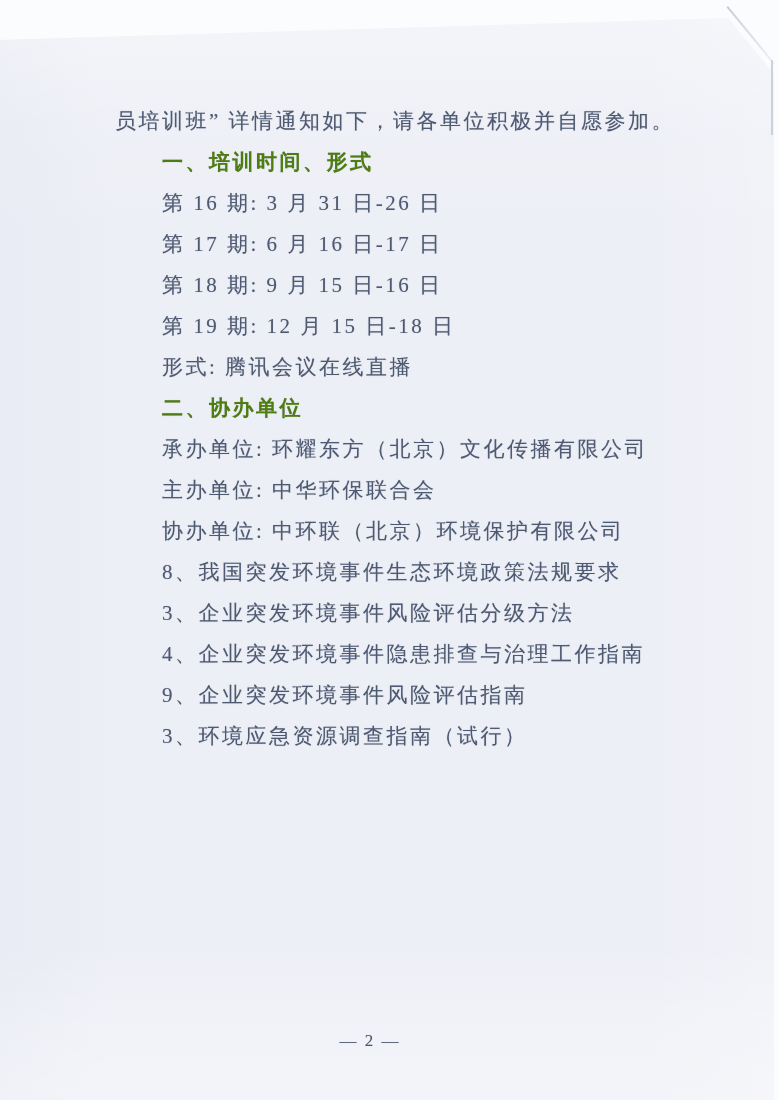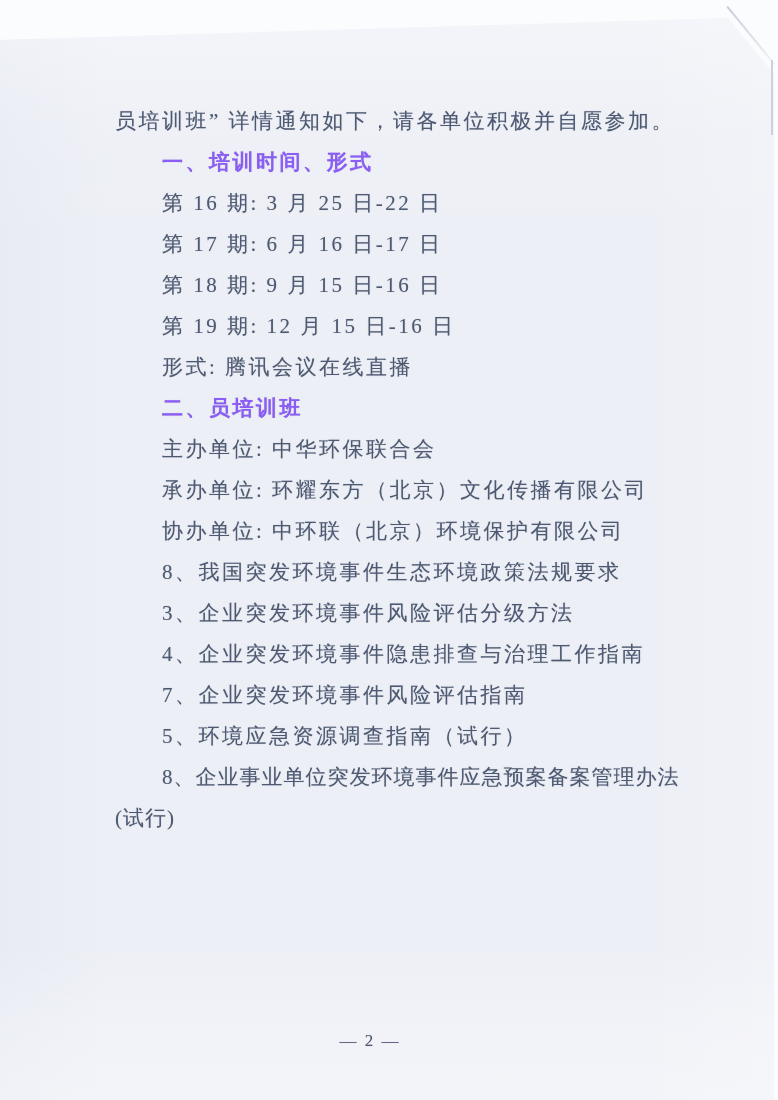--- a/index.html
+++ b/index.html
@@ -38,55 +38,54 @@
     background: #ccd1dd;
   }
   .content {
     position: absolute; left: 115px; top: 0; width: 565px;
     padding-top: 89px;
     color: #4e5a72;
     font-size: 21px; line-height: 41px; letter-spacing: 2.5px;
     text-shadow: 0 0 1px rgba(78,90,114,0.35);
   }
   .content p { margin: 0; }
-  .heading { font-weight: bold; color: #8b5cf6; text-indent: 47px; }
+  .heading { font-weight: bold; color: #4d7c0f; text-indent: 47px; }
   .mt { margin-top: 9px; }
   .ind { text-indent: 47px; }
   .wrap { text-indent: 47px; letter-spacing: 1px; }
   .pageno {
     position: absolute; left: 0; top: 1011px; width: 740px;
     text-align: center;
     color: #4e5870; font-size: 17px; line-height: 36px; letter-spacing: 2px;
     text-shadow: 0 0 1px rgba(78,90,114,0.3);
   }
 </style>
 </head>
 <body>
 
 <div class="sheet">
   <div class="content">
     <p class="cont">员培训班” 详情通知如下，请各单位积极并自愿参加。</p>
 
     <p class="heading mt">一、培训时间、形式</p>
-    <p class="ind">第 16 期: 3 月 25 日-22 日</p>
+    <p class="ind">第 16 期: 3 月 31 日-26 日</p>
     <p class="ind">第 17 期: 6 月 16 日-17 日</p>
     <p class="ind">第 18 期: 9 月 15 日-16 日</p>
-    <p class="ind">第 19 期: 12 月 15 日-16 日</p>
+    <p class="ind">第 19 期: 12 月 15 日-18 日</p>
     <p class="ind">形式: 腾讯会议在线直播</p>
 
-    <p class="heading">二、员培训班</p>
+    <p class="heading">二、协办单位</p>
+    <p class="ind">承办单位: 环耀东方（北京）文化传播有限公司</p>
     <p class="ind">主办单位: 中华环保联合会</p>
-    <p class="ind">承办单位: 环耀东方（北京）文化传播有限公司</p>
     <p class="ind">协办单位: 中环联（北京）环境保护有限公司</p>
 
     <p class="ind">8、我国突发环境事件生态环境政策法规要求</p>
     <p class="ind">3、企业突发环境事件风险评估分级方法</p>
     <p class="ind">4、企业突发环境事件隐患排查与治理工作指南</p>
-    <p class="ind">7、企业突发环境事件风险评估指南</p>
-    <p class="ind">5、环境应急资源调查指南（试行）</p>
-    <p class="wrap">8、企业事业单位突发环境事件应急预案备案管理办法(试行)</p>
+    <p class="ind">9、企业突发环境事件风险评估指南</p>
+    <p class="ind">3、环境应急资源调查指南（试行）</p>
   </div>
 
   <div class="pageno">— 2 —</div>
 </div>
 
 <div class="fold-line"></div>
 <div class="edge-sliver"></div>
 
 </body></html>

